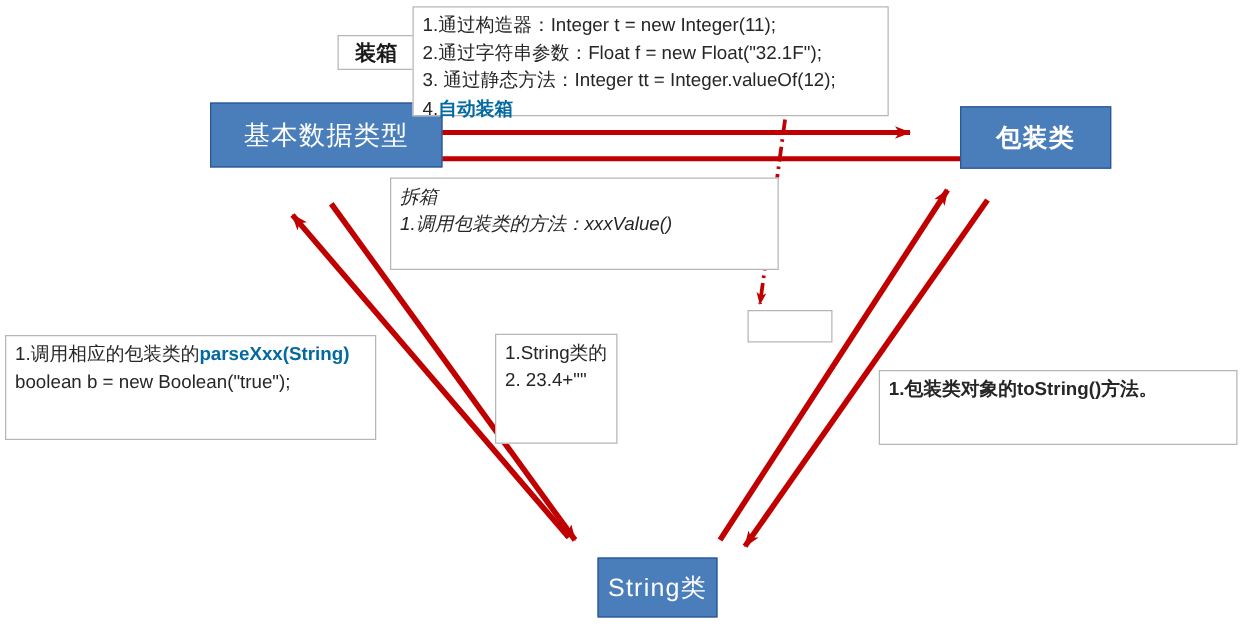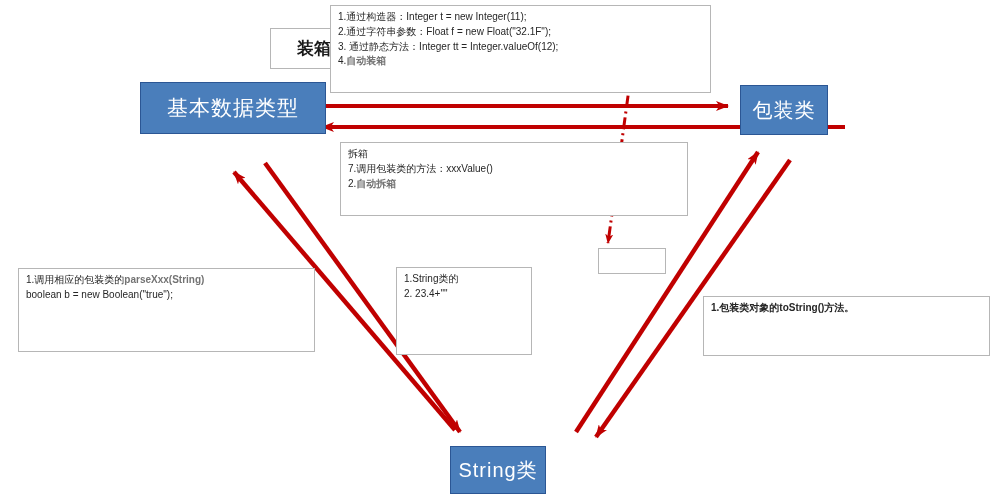--- a/index.html
+++ b/index.html
@@ -9,37 +9,38 @@
   }
   #canvas{position:absolute;left:0;top:0;width:994px;height:501px;}
   .svg-layer{position:absolute;left:0;top:0;width:994px;height:501px;pointer-events:none;}
 
   .tbox{
     position:absolute;
     border:1px solid #b6b6b6;
     background:#ffffff;
     box-sizing:border-box;
     color:#262626;
-    font-size:10px;
+    font-size:15px;
     line-height:1.48;
     padding:4px 7px;
     white-space:nowrap;
   }
   .tbox .ln{display:block;}
-  .red{color:#737373;font-weight:bold;}
+  .red{color:#0369a1;font-weight:bold;}
 
   .bluebox{
     position:absolute;
     background:#4a7ebb;
     border:1px solid #2b5694;
     box-sizing:border-box;
     color:#ffffff;
     display:flex;align-items:center;justify-content:center;
     font-size:20px;
     letter-spacing:1px;
+    margin-left:28px;
   }
   #box-primitive{font-size:21px;}
   #label-boxing{
     position:absolute;
     display:flex;align-items:center;justify-content:center;
     border:1px solid #b6b6b6;background:#ffffff;box-sizing:border-box;
     font-size:17px;font-weight:bold;color:#1a1a1a;
   }
   #empty-box{
     position:absolute;border:1px solid #b6b6b6;background:#ffffff;box-sizing:border-box;
@@ -90,55 +91,54 @@
 
     <g>
       <line x1="790" y1="160" x2="596" y2="437" stroke="#c00000" stroke-width="4.5" marker-end="url(#ah2)"></line>
     </g>
   </svg>
 
   <div class="bluebox" id="box-primitive" style="left:140px;top:82px;width:186px;height:52px;">
     <span>基本数据类型</span>
   </div>
 
-  <div class="bluebox" id="box-wrapper" style="left:740px;top:85px;width:88px;height:50px;">
+  <div class="bluebox" id="box-wrapper" style="left:740px;top:85px;width:121px;height:50px;font-weight:bold;">
     <span>包装类</span>
   </div>
 
   <div class="bluebox" id="box-string" style="left:450px;top:446px;width:96px;height:48px;">
     <span>String类</span>
   </div>
 
-  <div id="label-boxing" style="left:270px;top:28px;width:62px;height:41px;justify-content:flex-end;">
+  <div id="label-boxing" style="left:270px;top:28px;width:62px;height:28px;">
     <span>装箱</span>
   </div>
 
   <div class="tbox" id="note-boxing" style="left:330px;top:5px;width:381px;height:88px;">
     <span class="ln">1.通过构造器：Integer t = new Integer(11);</span>
     <span class="ln">2.通过字符串参数：Float f = new Float("32.1F");</span>
     <span class="ln">3. 通过静态方法：Integer tt = Integer.valueOf(12);</span>
     <span class="ln"><span>4.</span><span class="red">自动装箱</span></span>
   </div>
 
-  <div class="tbox" id="note-unboxing" style="left:340px;top:142px;width:348px;height:74px;">
+  <div class="tbox" id="note-unboxing" style="left:312px;top:142px;width:311px;height:74px;font-style:italic;">
     <span class="ln">拆箱</span>
-    <span class="ln">7.调用包装类的方法：xxxValue()</span>
-    <span class="ln"><span>2.</span><span class="red">自动拆箱</span></span>
+    <span class="ln">1.调用包装类的方法：xxxValue()</span>
   </div>
 
   <div id="empty-box" style="left:598px;top:248px;width:68px;height:26px;">
     <span></span>
   </div>
 
-  <div class="tbox" id="note-string-to-primitive" style="left:18px;top:268px;width:297px;height:84px;">
+  <div class="tbox" id="note-string-to-primitive" style="left:4px;top:268px;width:297px;height:84px;">
     <span class="ln"><span>1.调用相应的包装类的</span><span class="red">parseXxx(String)</span></span>
     <span class="ln">boolean b = new Boolean("true");</span>
   </div>
 
-  <div class="tbox" id="note-primitive-to-string" style="left:396px;top:267px;width:136px;height:88px;">
+  <div class="tbox" id="note-primitive-to-string" style="left:396px;top:267px;width:98px;height:88px;">
     <span class="ln">1.String类的</span>
     <span class="ln">2. 23.4+""</span>
   </div>
 
   <div class="tbox" id="note-wrapper-to-string" style="left:703px;top:296px;width:287px;height:60px;font-weight:bold;">
     <span class="ln">1.包装类对象的toString()方法。</span>
   </div>
 
 </div>
 

